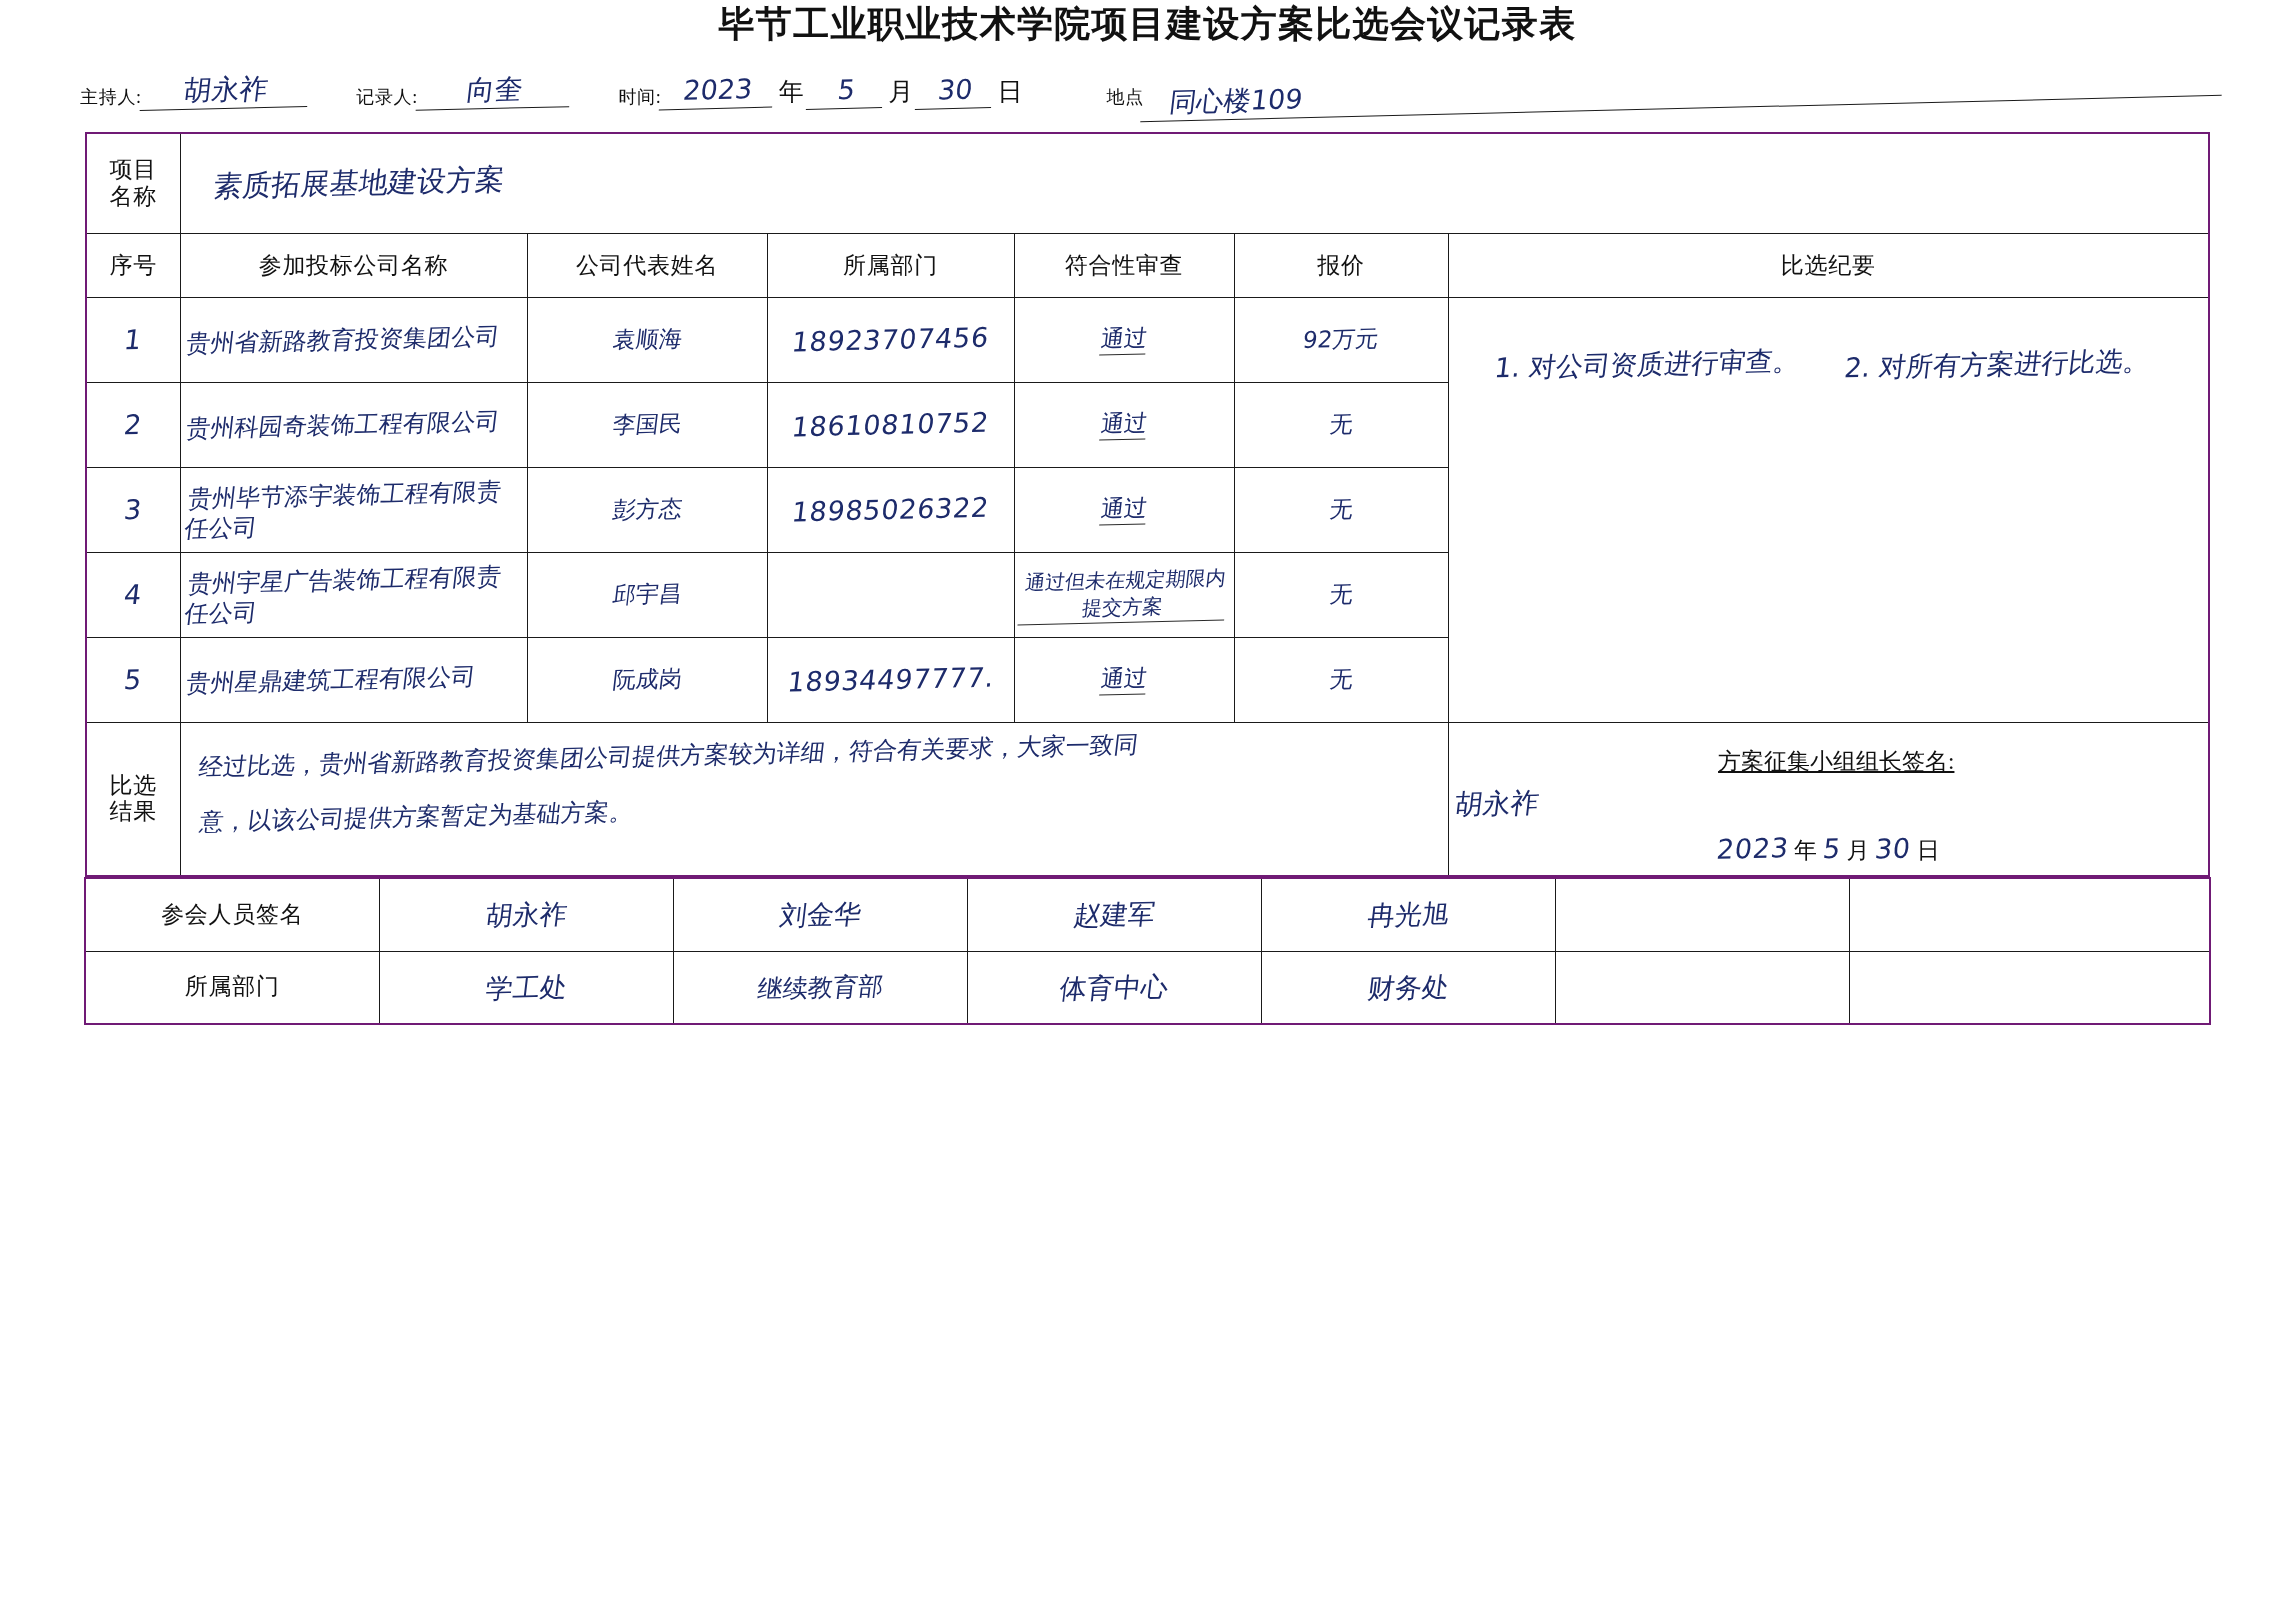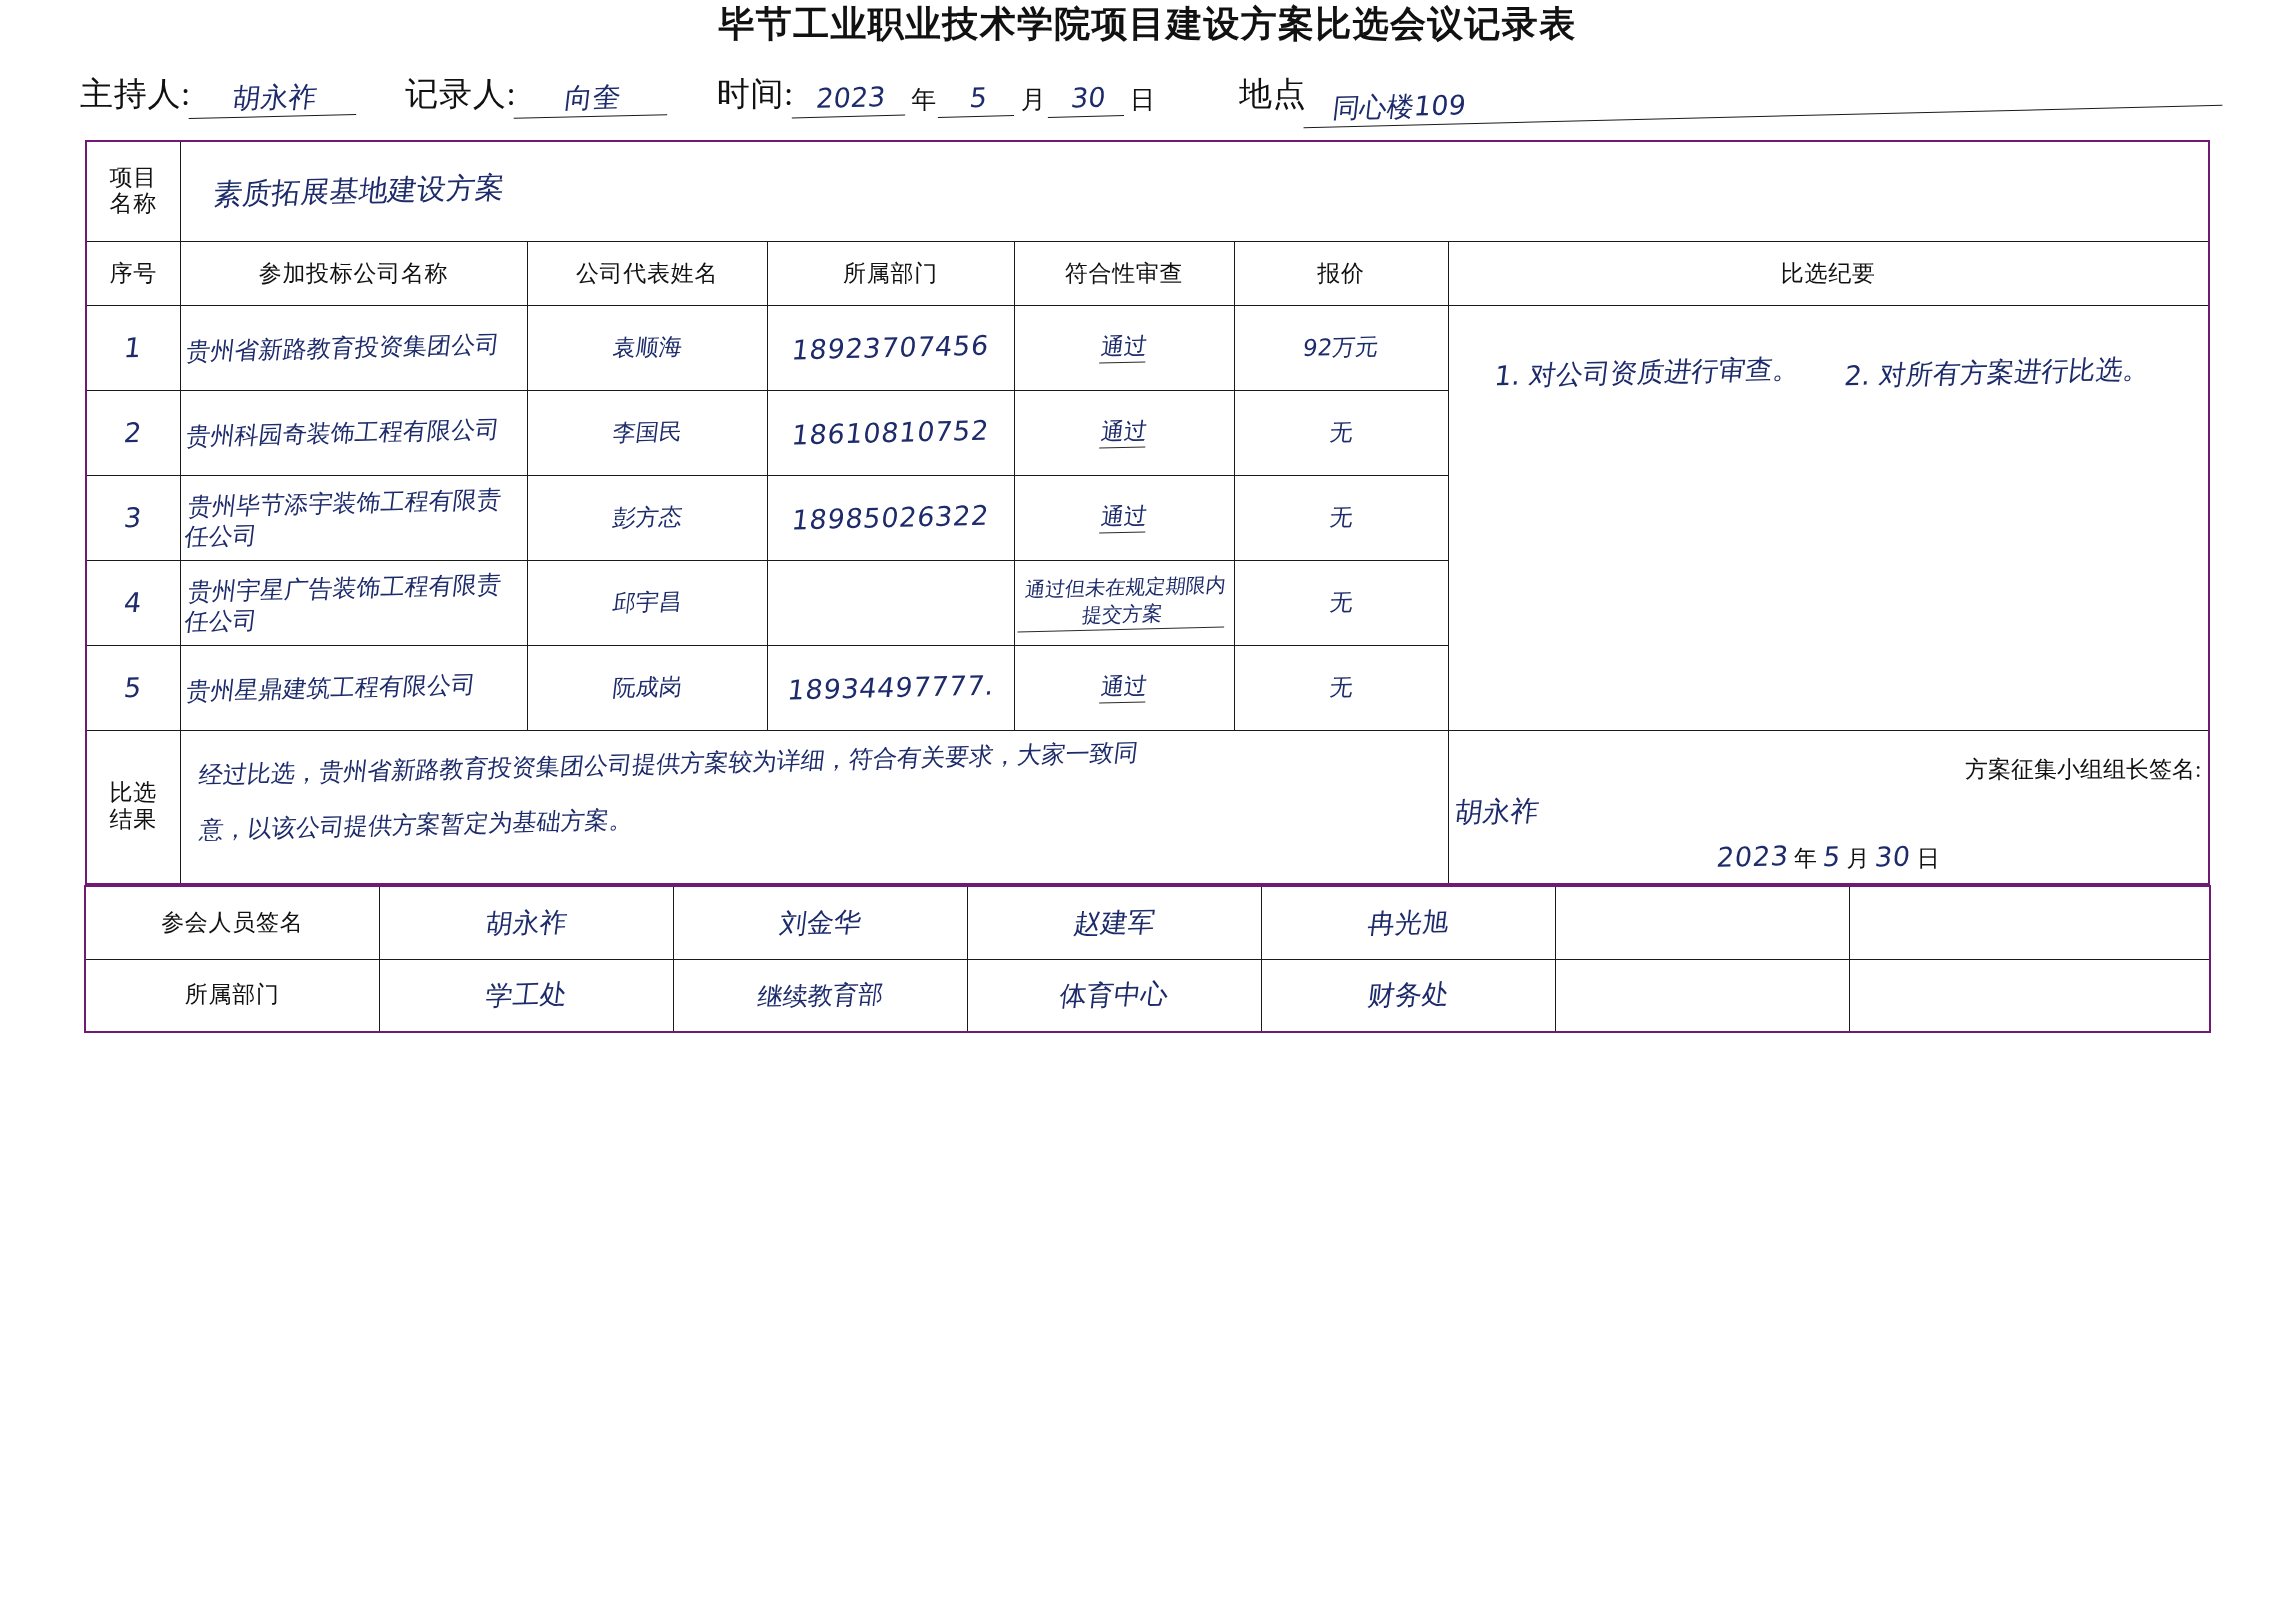--- a/index.html
+++ b/index.html
@@ -43,21 +43,21 @@
     margin-top: 23px;
     font-size: 25px;
     gap: 0px;
   }
   .meta-field {
     display: flex;
     align-items: flex-end;
     white-space: nowrap;
   }
   .meta-label {
-    font-size: 33px;
+    font-size: 18px;
     letter-spacing: 0.7px;
   }
   .meta-value {
     border-bottom: 1.3px solid #1a1a1a;
     min-width: 80px;
     text-align: center;
     padding: 0 6.7px 1.3px 6.7px;
     font-family: "DejaVu Sans", sans-serif;
     color: #1d2b6b;
     font-size: 27px;
@@ -139,23 +139,24 @@
   }
 
   .result-text {
     font-size: 24px;
     line-height: 1.7;
     text-align: left;
     padding-left: 13.4px;
   }
   .leader-sign {
     font-size: 23px;
-    text-align: right;
+    text-align: center;
     padding-left: 16px;
     line-height: 2.0;
+    text-decoration: underline;
   }
   .leader-date {
     display: block;
     text-align: center;
     margin-top: 12px;
   }
   .sig-cell { text-align: center; }
 </style>
 </head>
 <body>

